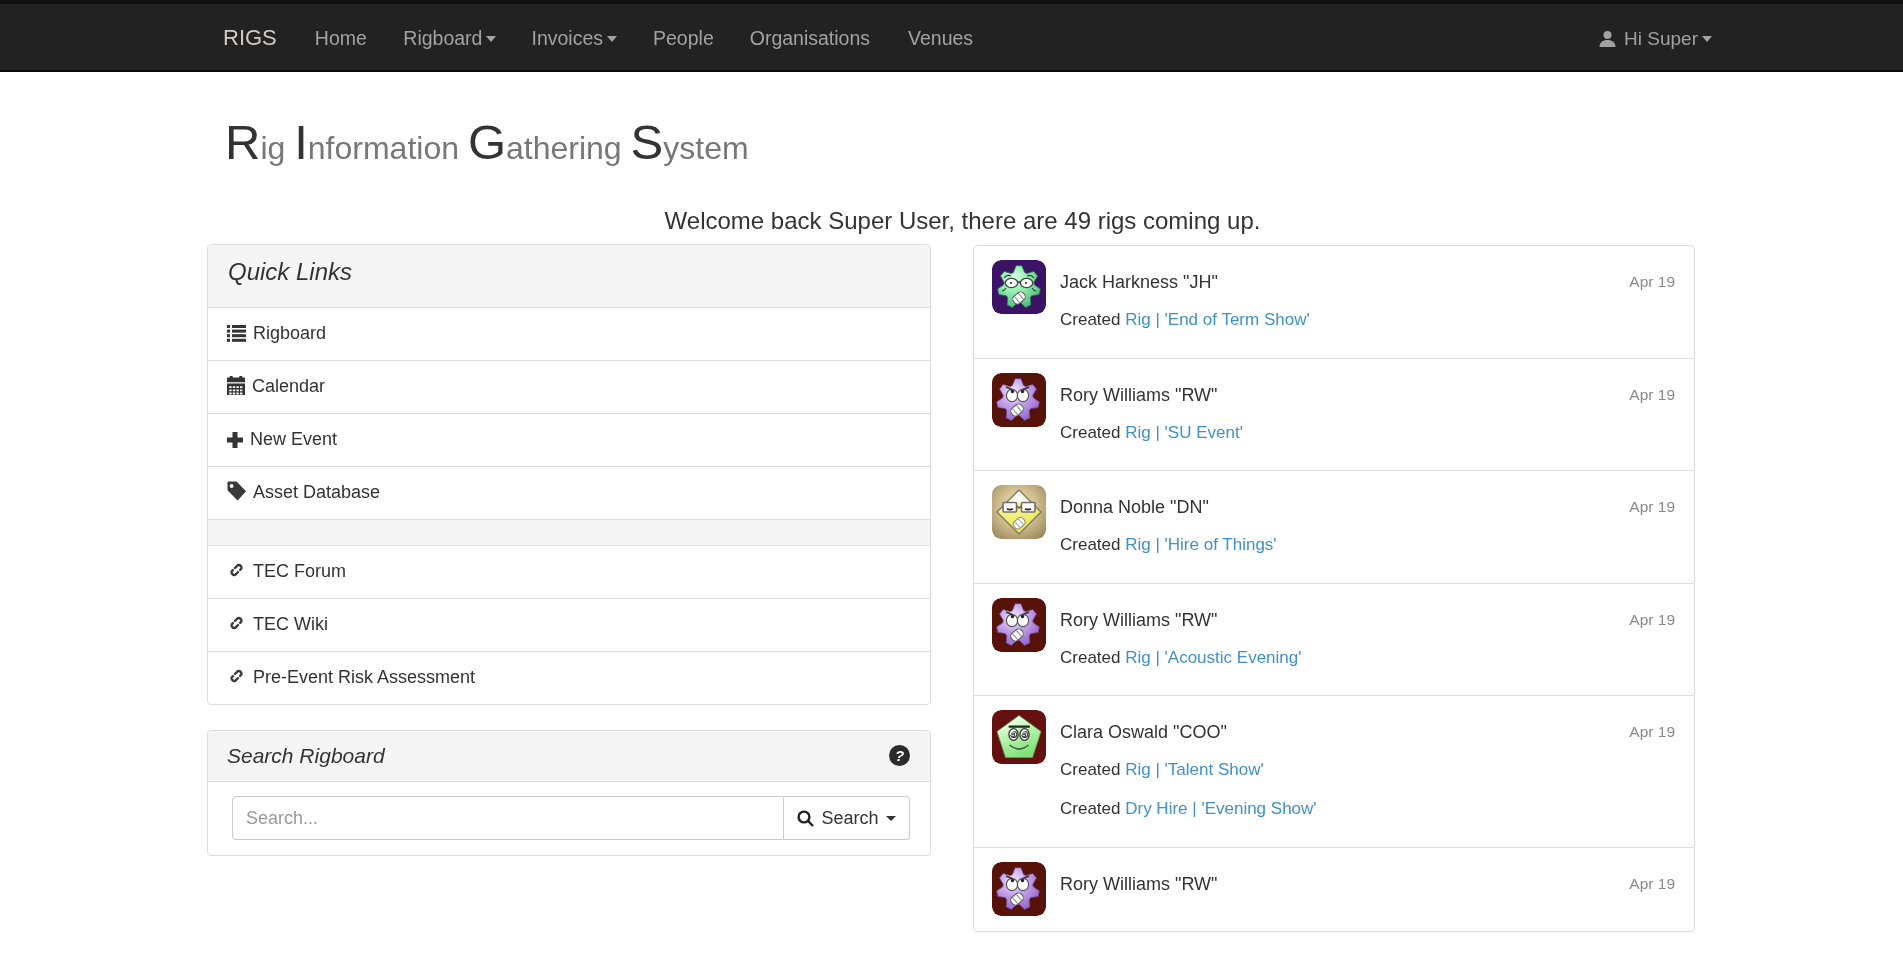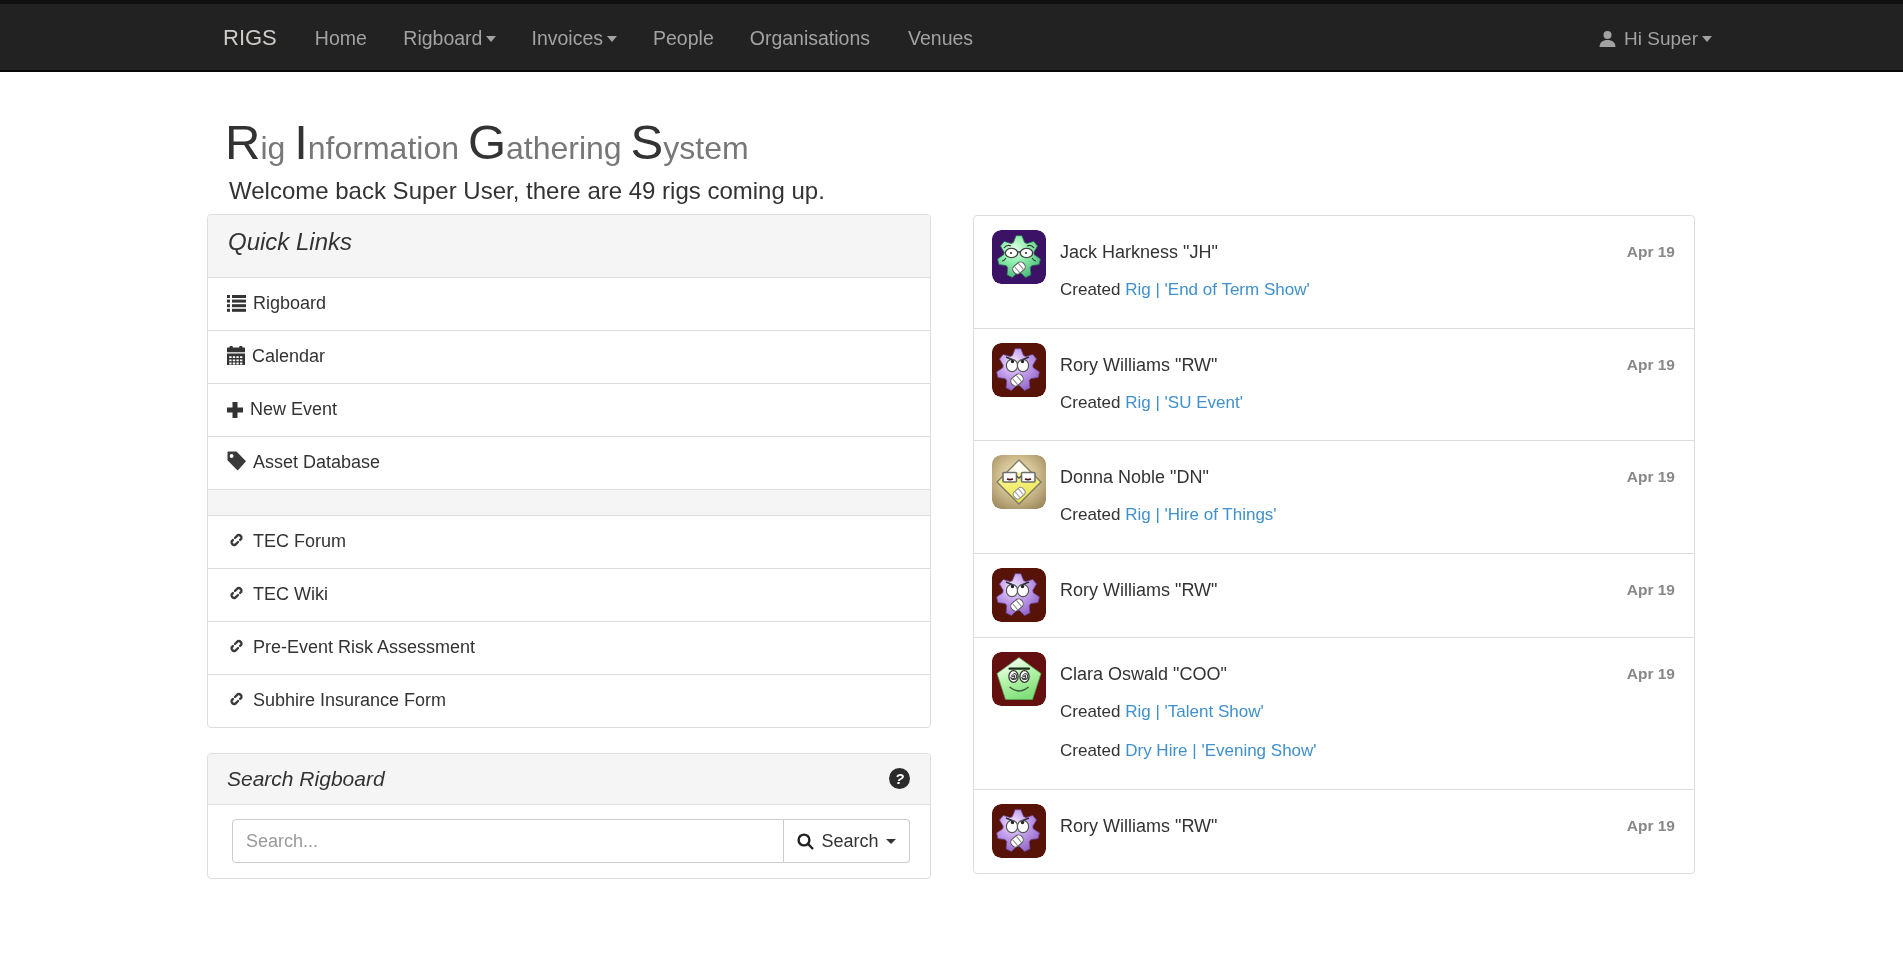--- a/index.html
+++ b/index.html
@@ -14,21 +14,21 @@
 .navlinks { display:flex; align-items:flex-start; }
 .navlinks a { color:#a2a2a2; font-size:19.5px; text-decoration:none; padding:2px 19px 0; display:block; }
 .caret { display:inline-block; width:0; height:0; border-top:6px solid #a2a2a2; border-left:5px solid transparent; border-right:5px solid transparent; margin-left:4px; vertical-align:middle; }
 .nav-right { margin-left:auto; display:flex; align-items:center; color:#a2a2a2; font-size:19px; padding-top:3px;justify-content:flex-end; }
 .nav-right .usericon { margin-right:8px; }
 
 
 .container { width:1489px; margin:0 0 0 207px; }
 h1.bigtitle { font-weight:normal; margin-top:42px; padding-left:18px; font-size:32px; color:#777; }
 h1.bigtitle .bg { font-size:49px; color:#333; }
-p.welcome { font-size:24px; color:#333; margin-top:6px; padding-left:22px; line-height:29px; }
+p.welcome { font-size:24px; color:#333; margin-top:36px; padding-left:22px; line-height:29px;text-align:center; }
 
 .row2 { display:flex; margin-top:9px; }
 .colL { width:724px; margin-right:42px; }
 .colR { width:722px; padding-top:1px; }
 
 .panel { border:1px solid #ddd; border-radius:4px; background:#fff; margin-bottom:25px; }
 .panel-heading { background:#f5f5f5; border-bottom:1px solid #ddd; border-radius:3px 3px 0 0; padding:13px 19px; font-size:21px; line-height:24px; color:#333;font-style:italic; }
 .panel-heading.big { padding:12px 20px 20px; font-size:24px; line-height:30px; }
 
 .lg { list-style:none; }
@@ -47,21 +47,21 @@
 .igroup .btn { width:126px; height:44px; border:1px solid #ccc; border-left:none; border-radius:0 4px 4px 0; background:#fff; font-size:18px; color:#333; display:flex; align-items:center; justify-content:center; font-family:"Liberation Sans",sans-serif; }
 .igroup .btn .caret2 { display:inline-block; width:0; height:0; border-top:5px solid #333; border-left:5px solid transparent; border-right:5px solid transparent; margin-left:7px; }
 .igroup .btn svg { margin-right:7px; }
 
 
 .media { border-top:1px solid #ddd; padding:14px 19px 15.5px 18px; display:flex; }
 .media:first-child { border-top:none; }
 .avatar { width:54px; height:54px; border-radius:9px; flex:0 0 54px; margin-right:14px; }
 .mbody { flex:1; }
 .mname { font-size:18px; line-height:24px; color:#333; margin-top:10px; display:flex; }
-.mname .date { margin-left:auto; font-size:15.5px; color:#888; font-weight:bold; }
+.mname .date { margin-left:auto; font-size:15.5px; color:#888; font-weight:normal; }
 .mcreated { font-size:17px; line-height:24px; margin-top:14px; margin-bottom:10px; color:#333; }
 .mcreated + .mcreated { margin-top:15px; }
 .mcreated a { color:#4090cc; text-decoration:none; }
 </style>
 </head>
 <body>
 
 <div class="navbar">
   <div class="nav-inner">
     <span class="brand">RIGS</span>
@@ -134,26 +134,20 @@
                   <path d="M13.4 9.6 H19.0 A3.8 3.8 0 0 1 19.0 16.4 H16.6"></path>
                   <path d="M12.6 16.4 H7.0 A3.8 3.8 0 0 1 7.0 9.6 H9.4"></path>
                 </g>
               </svg>TEC Wiki</li>
           <li class="chain"><svg width="19" height="20" viewBox="0 0 26 26">
                 <g transform="rotate(-45 13 13)" fill="none" stroke="#3a3a3a" stroke-width="3.2" stroke-linecap="round">
                   <path d="M13.4 9.6 H19.0 A3.8 3.8 0 0 1 19.0 16.4 H16.6"></path>
                   <path d="M12.6 16.4 H7.0 A3.8 3.8 0 0 1 7.0 9.6 H9.4"></path>
                 </g>
               </svg>Pre-Event Risk Assessment</li>
-          <li class="chain"><svg width="19" height="20" viewBox="0 0 26 26">
-                <g transform="rotate(-45 13 13)" fill="none" stroke="#3a3a3a" stroke-width="3.2" stroke-linecap="round">
-                  <path d="M13.4 9.6 H19.0 A3.8 3.8 0 0 1 19.0 16.4 H16.6"></path>
-                  <path d="M12.6 16.4 H7.0 A3.8 3.8 0 0 1 7.0 9.6 H9.4"></path>
-                </g>
-              </svg>Subhire Insurance Form</li>
         </ul>
       </div>
 
       <div class="panel">
         <div class="panel-heading ph-flex"><span>Search Rigboard</span>
           <svg class="qmark" width="21" height="21" viewBox="0 0 21 21">
               <circle cx="10.5" cy="10.5" r="10.5" fill="#2b2b2b"></circle>
               <text x="10.5" y="16" font-size="15" font-family="Liberation Sans" font-weight="bold" fill="#fff" text-anchor="middle">?</text>
             </svg>
         </div>
@@ -296,20 +290,21 @@
                   <rect x="18.5" y="32.5" width="13" height="9" rx="4" fill="#fff" stroke="#555" stroke-width="1"></rect>
                   <line x1="22.5" y1="33" x2="22.5" y2="41.5" stroke="#888" stroke-width="1"></line>
                   <line x1="27.5" y1="33" x2="27.5" y2="41.5" stroke="#888" stroke-width="1"></line>
                 </g>
 </svg>
             <div class="mbody">
               <div class="mname">
                   <span>Rory Williams "RW"</span>
                   <span class="date">Apr 19</span>
                 </div>
+              <p class="mcreated">Created <a href="#">Rig | 'Acoustic Evening'</a></p>
             </div>
           </div>
           <div class="media">
             <svg class="avatar" viewBox="0 0 54 54">
                 <defs>
 <linearGradient id="gc" x1="0.15" y1="0.05" x2="0.55" y2="1">
                     <stop offset="0%" stop-color="#ffffff"></stop>
                     <stop offset="45%" stop-color="#b9f5ae"></stop>
                     <stop offset="100%" stop-color="#7ede77"></stop>
                   </linearGradient>

